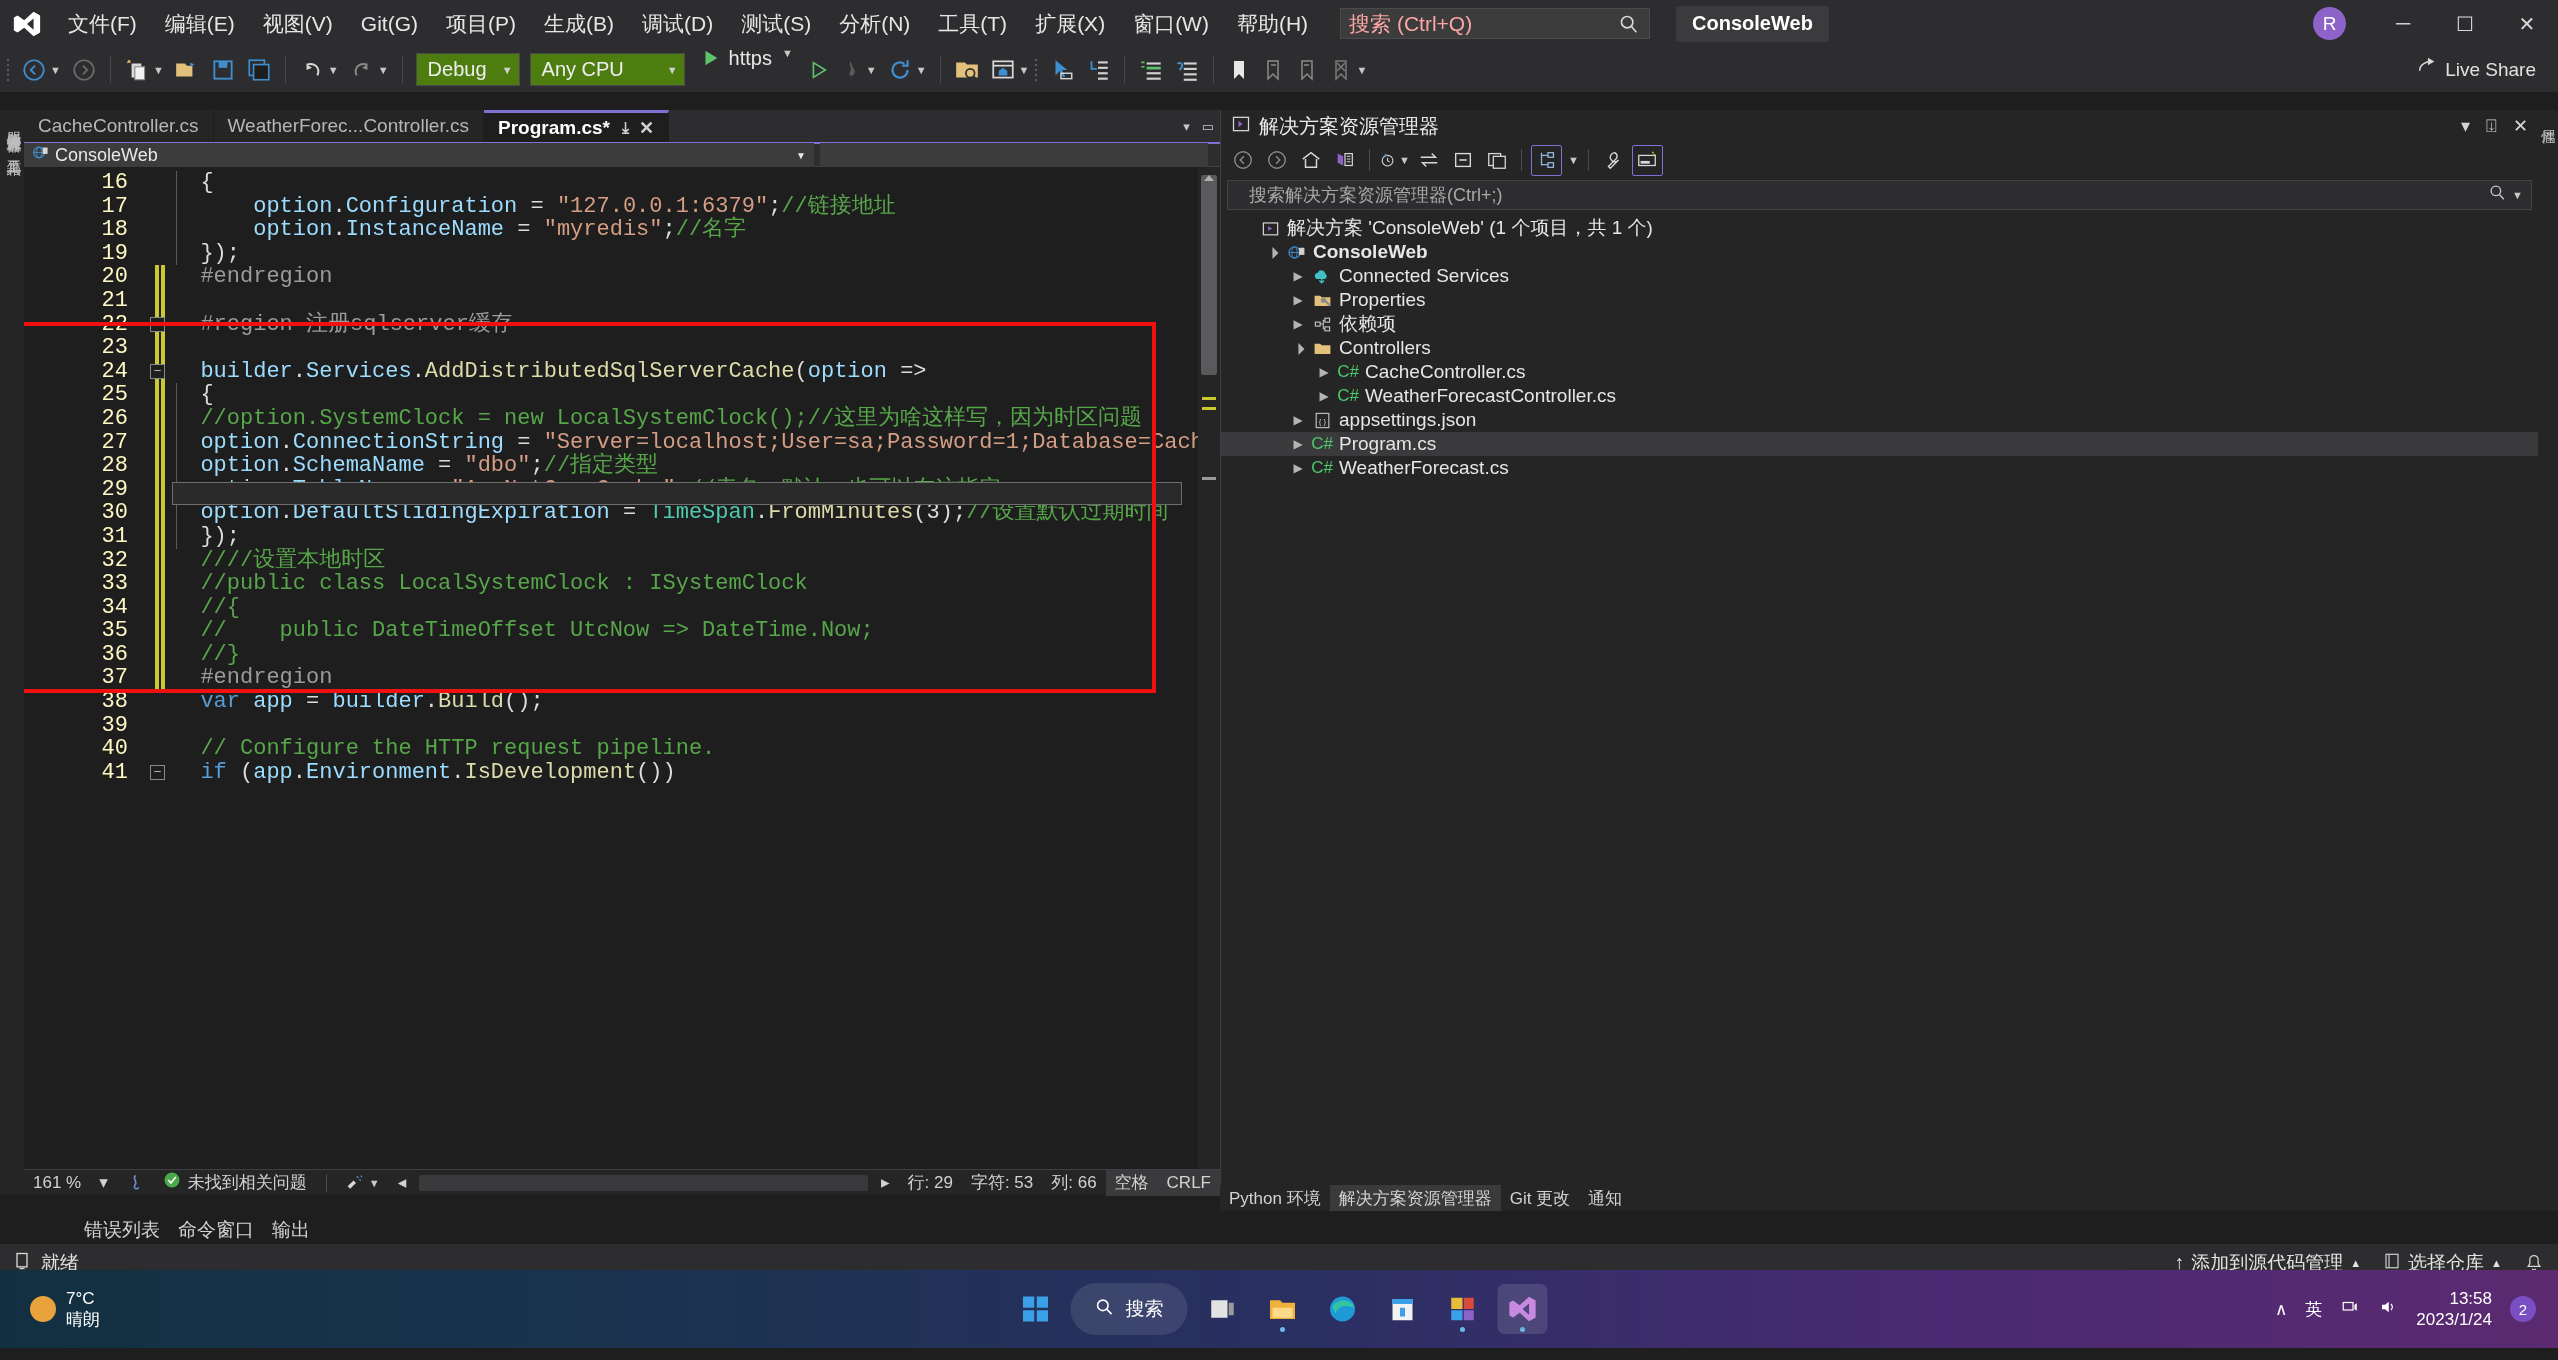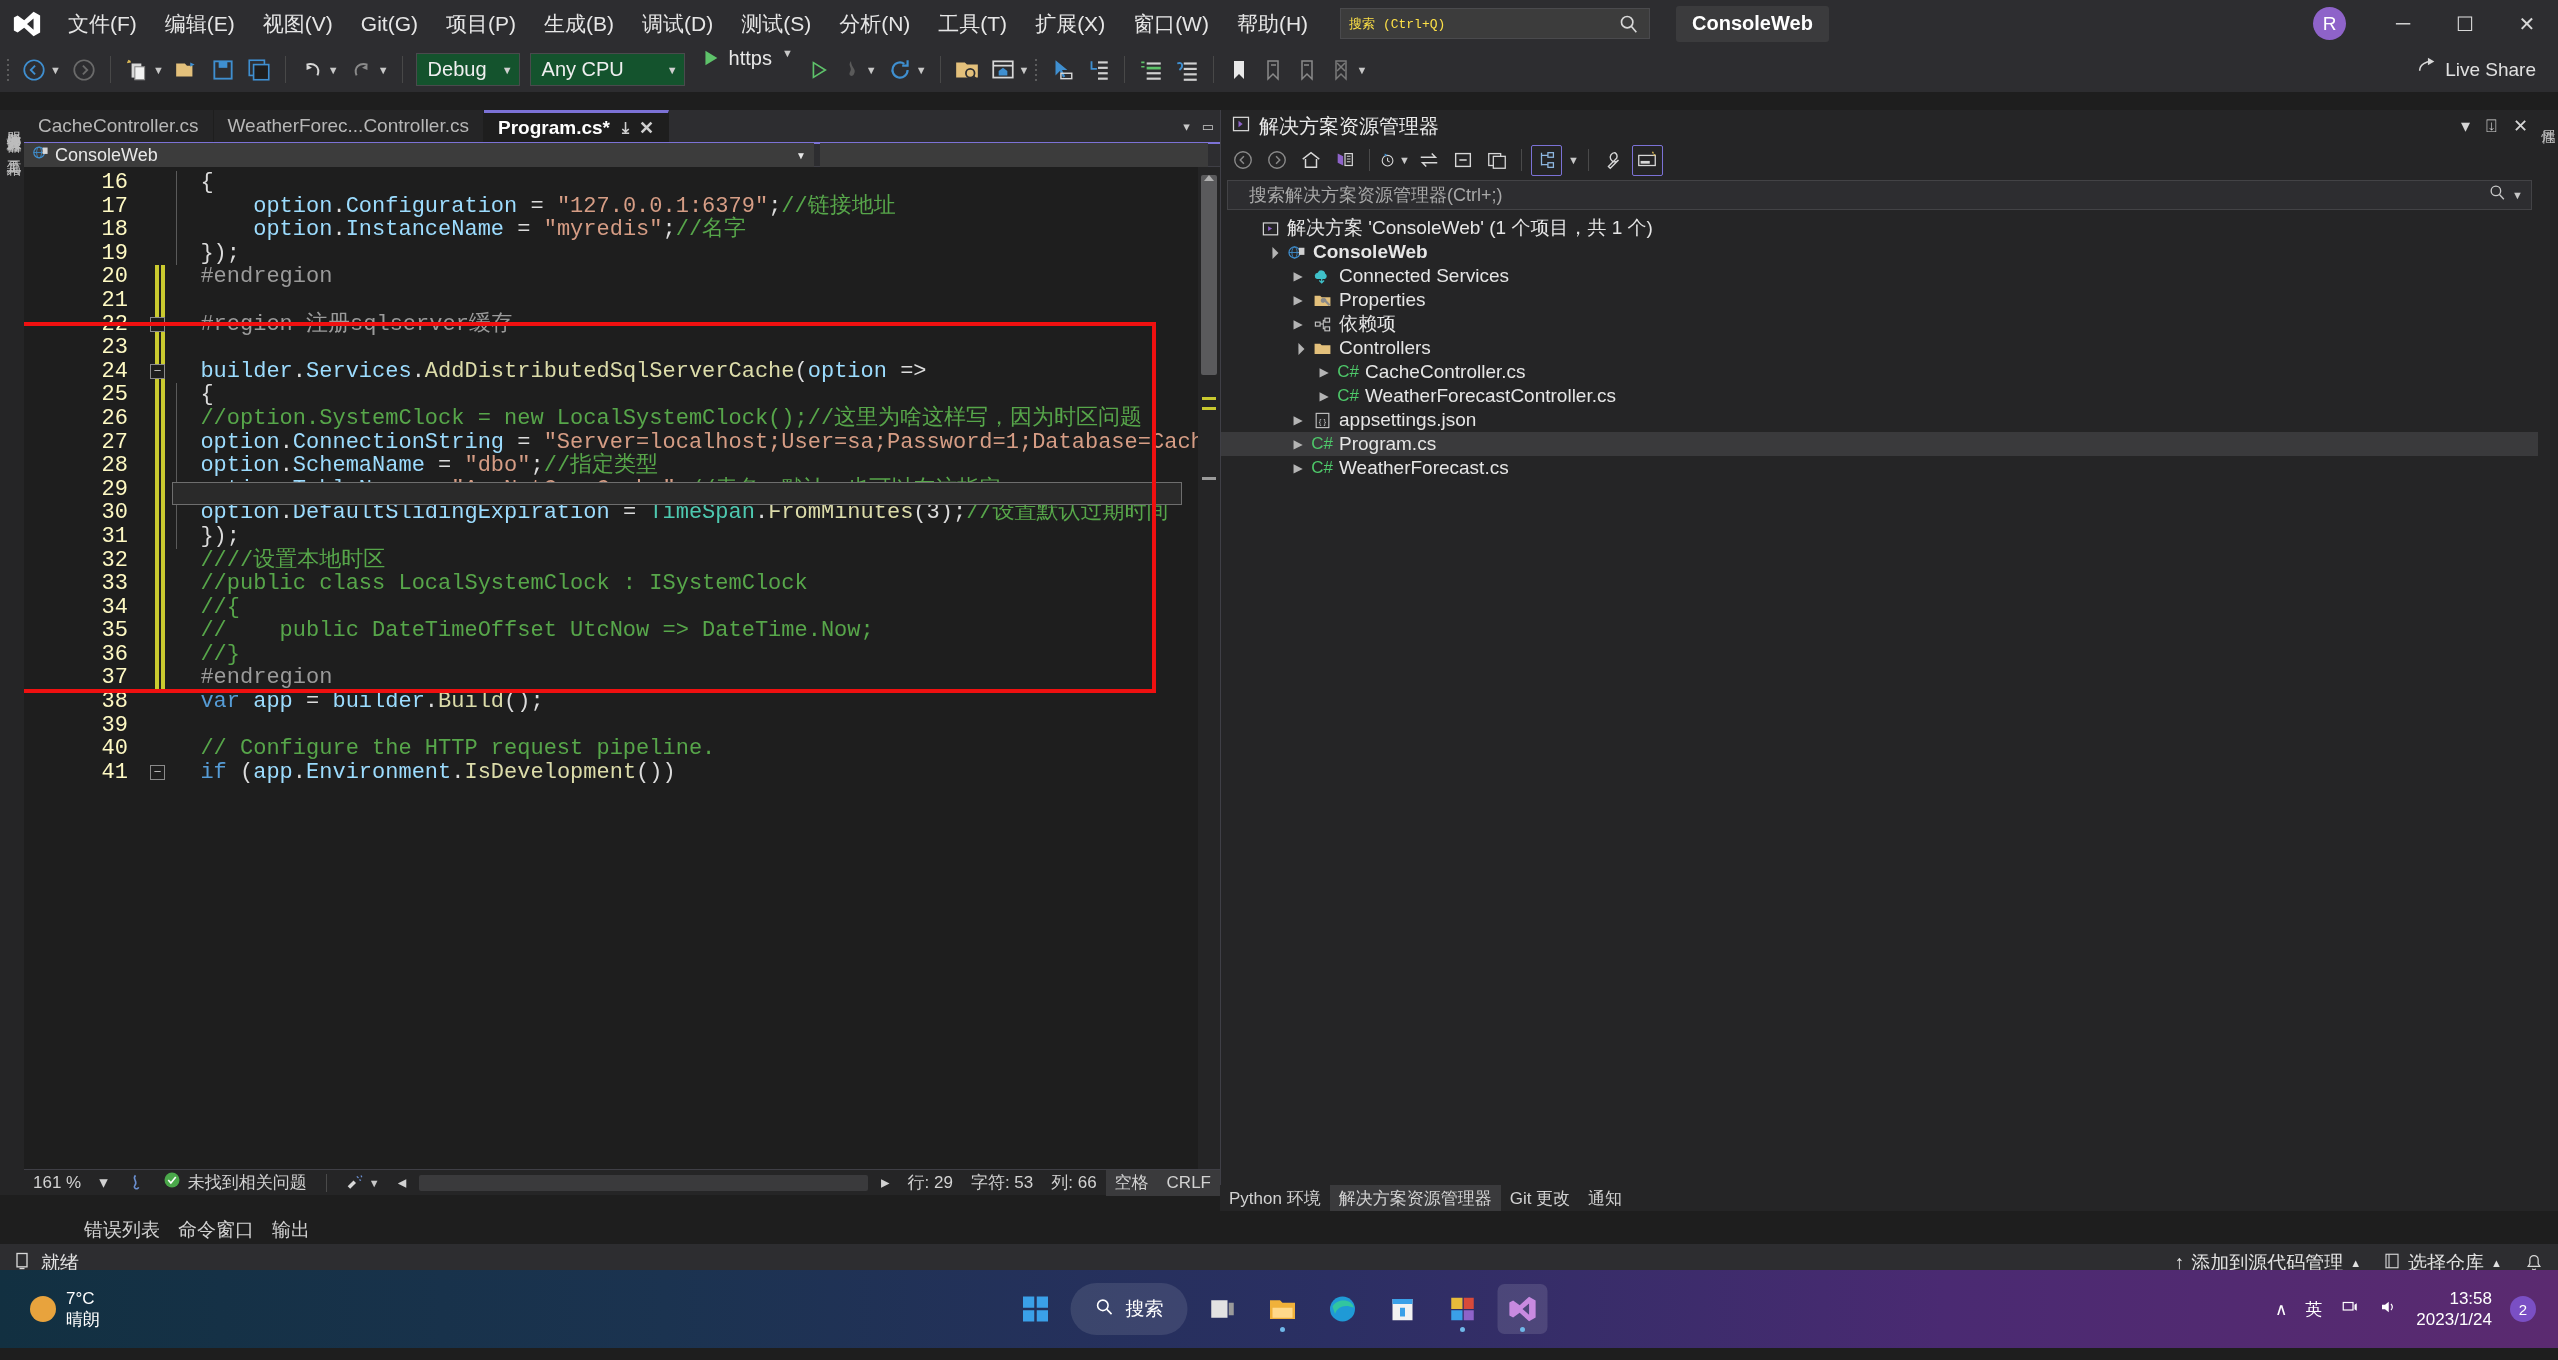--- a/index.html
+++ b/index.html
@@ -21,21 +21,21 @@
   .vslogo svg { width:30px; height:30px; }
   .menu-item {
     padding:18px 14px; height:47px; display:flex; align-items:center;
     font-size:21px; color:#e6e6e6; white-space:nowrap; cursor:default;
   }
   .search-box {
     margin-left:18px; width:310px; height:31px; background:#3c3c3c;
     border:1px solid #4a4a4d; display:flex; align-items:center;
     padding:0 8px; position:relative;
   }
-  .search-box span { font-size:13px; color:#fde047;font-family:Liberation Mono, monospace; }
+  .search-box span { font-size:21px; color:#fca5a5; }
   .search-box .mag { position:absolute; right:9px; top:4px; }
   .consoleweb-pill {
     margin-left:26px; height:36px; display:flex; align-items:center;
     padding:0 16px; background:#3b3b3d; border-radius:3px;
     font-size:20px; font-weight:bold; color:#ffffff;
   }
   .win-right {
     position:absolute; right:0; top:0; height:47px; display:flex; align-items:center;
   }
   .avatar-r {
@@ -49,21 +49,21 @@
   .toolbar {
     position:absolute; left:0; top:47px; width:2558px; height:45px;
     background:#2d2d30; display:flex; align-items:center; padding-left:6px;
   }
   .tb { height:45px; display:flex; align-items:center; padding:0 5px; }
   .tb svg { display:block; }
   .tb-sep { width:1px; height:27px; background:#484848; margin:0 8px; }
   .grip { width:10px; height:30px; display:flex; align-items:center; }
   .caret { font-size:11px; color:#c8c8c8; margin-left:3px; }
   .combo {
-    height:33px; background:#14532d; border:1px solid #4a4a4d; display:flex;
+    height:33px; background:#4d7c0f; border:1px solid #4a4a4d; display:flex;
     align-items:center; padding:0 6px 0 11px; font-size:20px; color:#efefef;
     margin:0 5px; justify-content:space-between;text-align:right;
   }
   .combo .cv { white-space:nowrap; }
   .combo .cc { margin-left:14px; font-size:11px; color:#d0d0d0; }
   .runbtn { display:flex; align-items:flex-start; height:45px; padding:0 9px; }
   .runbtn .lbl { font-size:20px; color:#e8e8e8; margin:0 7px 0 8px; }
   .liveshare {
     position:absolute; right:22px; top:0; height:45px; display:flex;
     align-items:center; font-size:19px; color:#e0e0e0;

